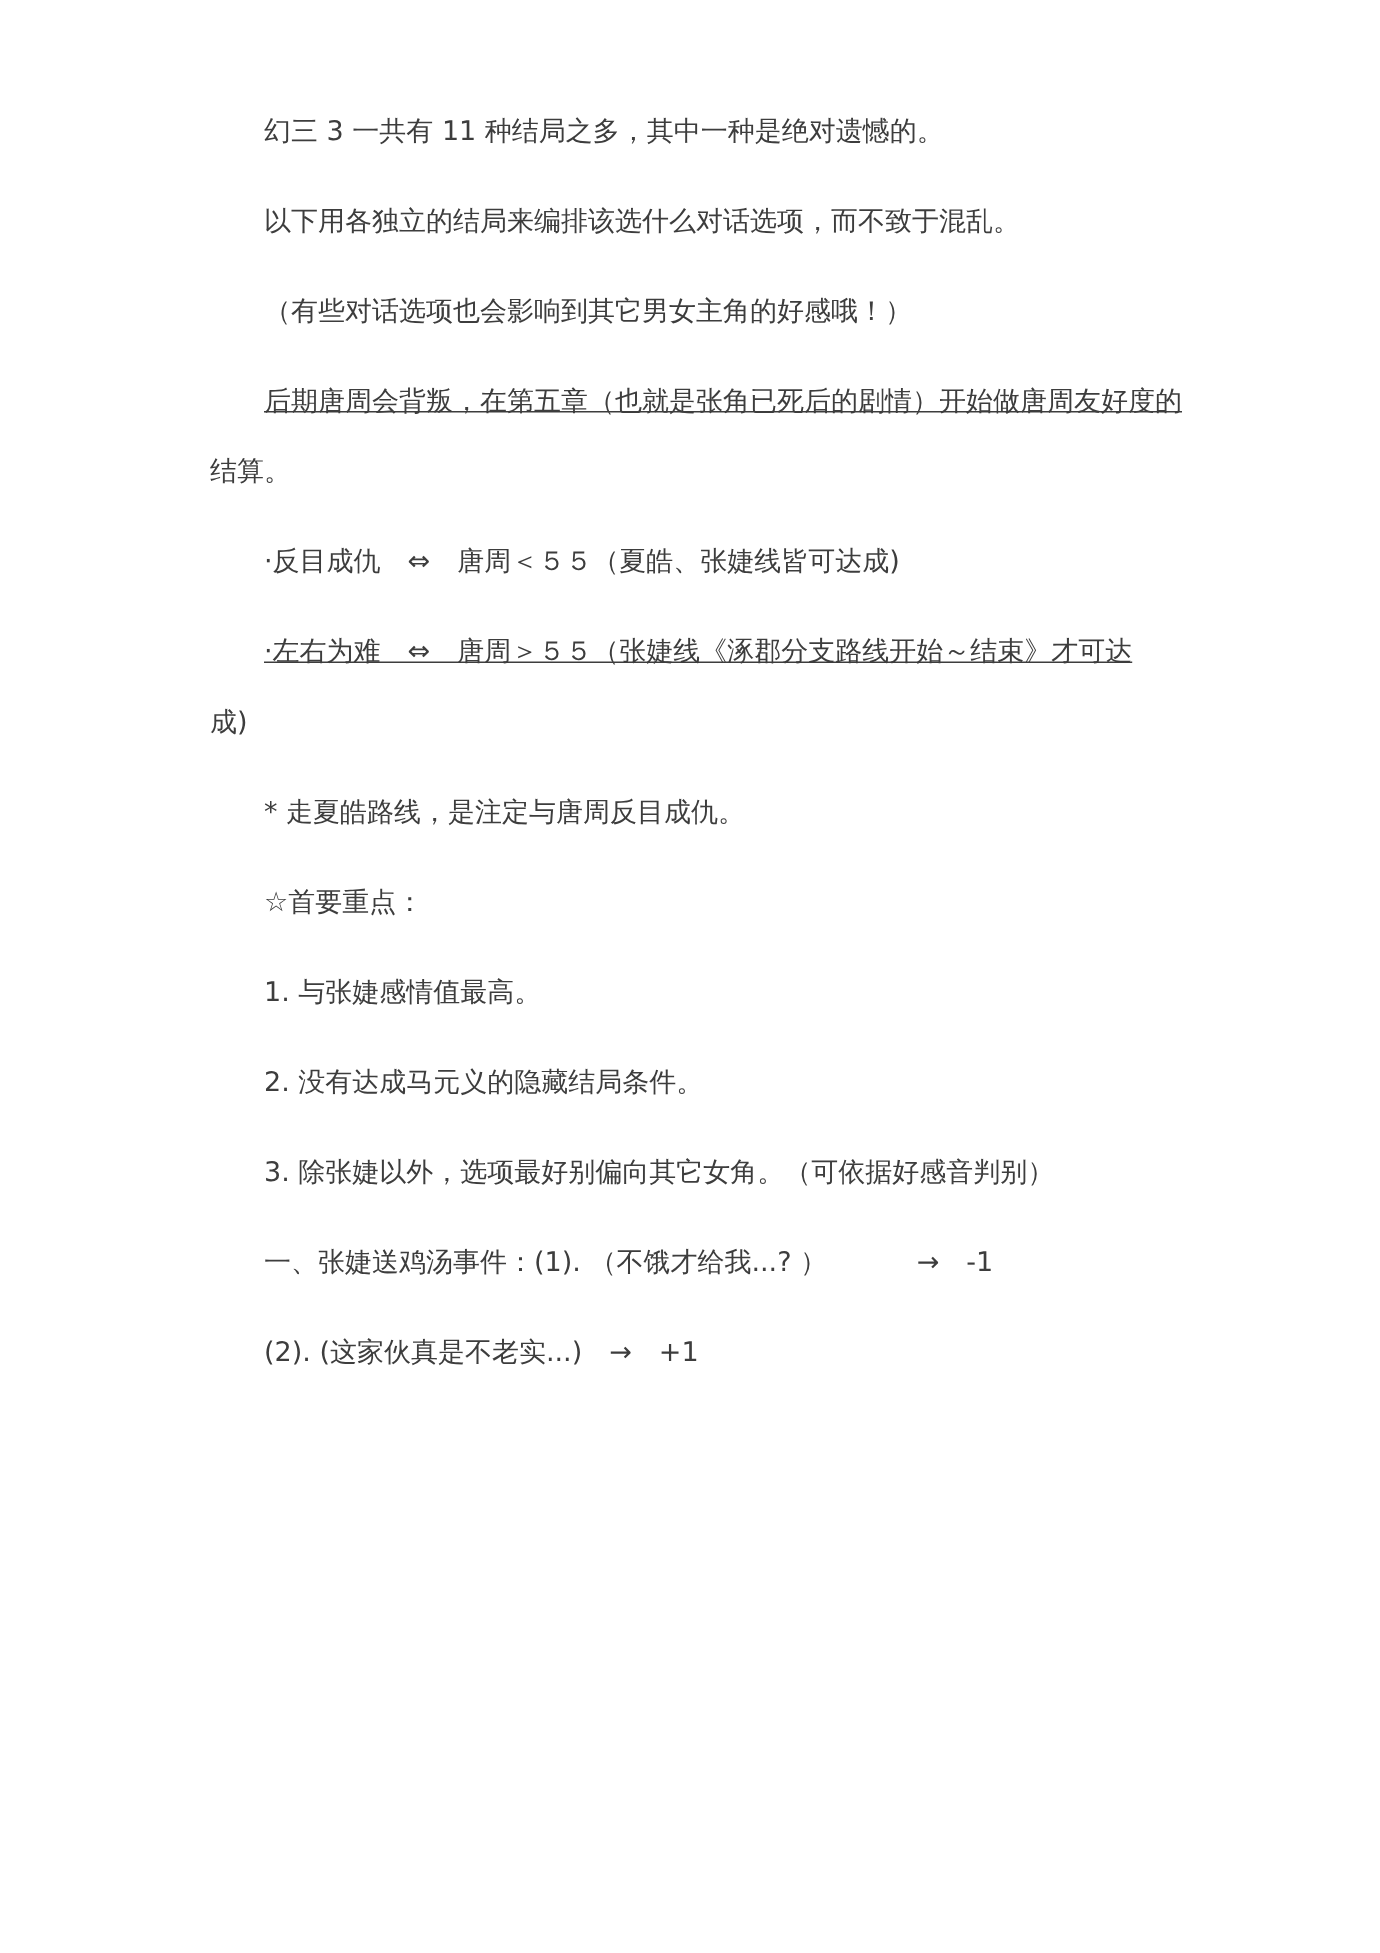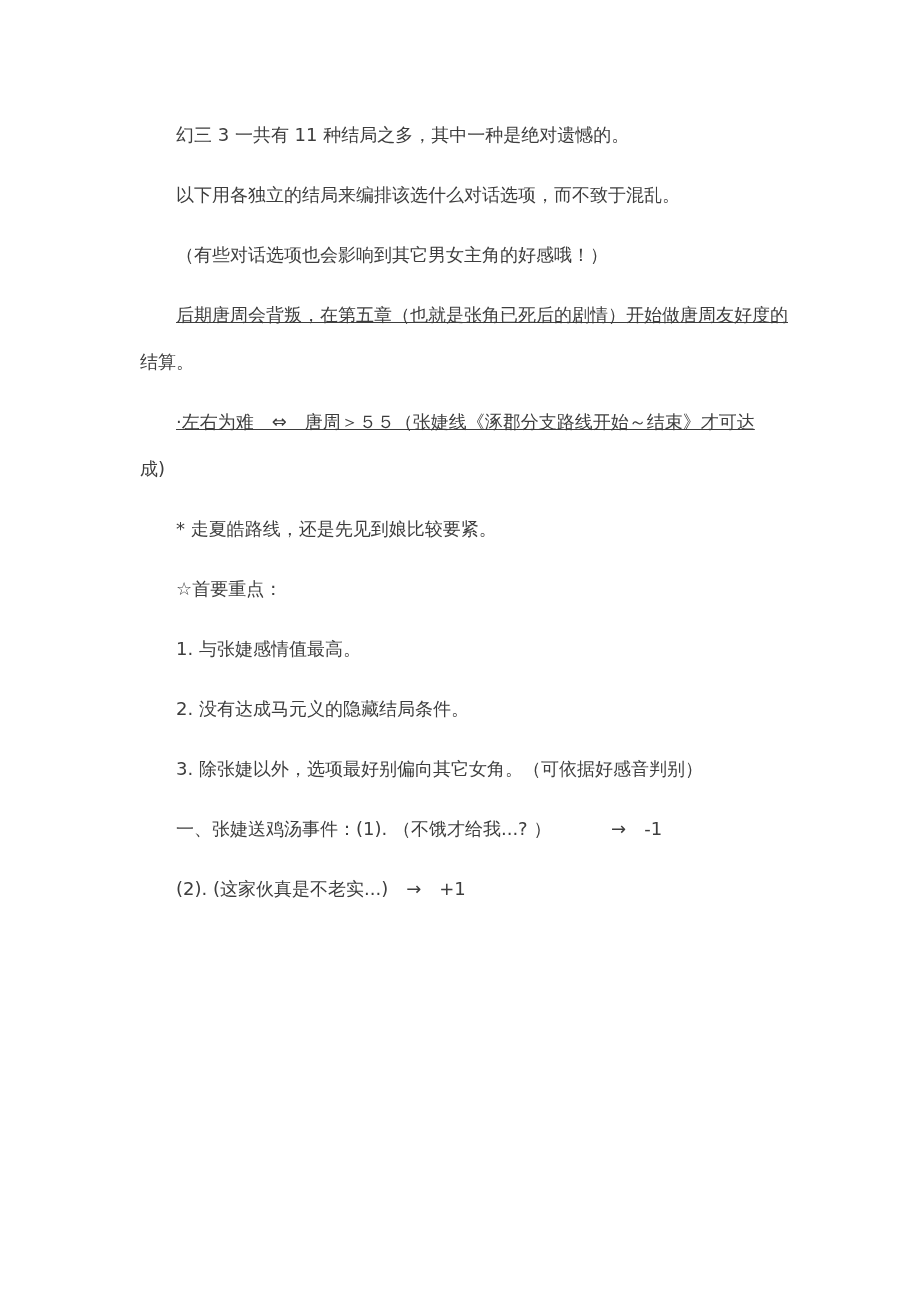--- a/index.html
+++ b/index.html
@@ -9,21 +9,21 @@
   }
   body {
     width: 920px;
     height: 1302px;
     overflow: hidden;
     font-family: "DejaVu Sans", "Liberation Sans", sans-serif;
   }
   .doc {
     box-sizing: border-box;
     width: 732px;
-    padding: 111px 130px 40px 140px;
+    padding: 64px 130px 40px 140px;
   }
   .line {
     font-size: 18px;
     line-height: 47px;
     color: #3d3d3d;
     white-space: pre;
     margin: 0 0 13px 0;
     letter-spacing: 0;
   }
   .line.indent {
@@ -36,22 +36,23 @@
 </style>
 </head>
 <body>
 
 <div class="doc">
   <div class="line indent">幻三 3 一共有 11 种结局之多，其中一种是绝对遗憾的。</div>
   <div class="line indent">以下用各独立的结局来编排该选什么对话选项，而不致于混乱。</div>
   <div class="line indent">（有些对话选项也会影响到其它男女主角的好感哦！）</div>
   <div class="line indent nogap">后期唐周会背叛，在第五章（也就是张角已死后的剧情）开始做唐周友好度的</div>
   <div class="line">结算。</div>
+  <div class="line indent">·反目成仇　⇔　唐周＜５５（夏皓、张婕线皆可达成)</div>
   <div class="line indent nogap">·左右为难　⇔　唐周＞５５（张婕线《涿郡分支路线开始～结束》才可达</div>
   <div class="line">成)</div>
-  <div class="line indent">* 走夏皓路线，还是先见到娘比较要紧。</div>
+  <div class="line indent">* 走夏皓路线，是注定与唐周反目成仇。</div>
   <div class="line indent">☆首要重点：</div>
   <div class="line indent">1. 与张婕感情值最高。</div>
   <div class="line indent">2. 没有达成马元义的隐藏结局条件。</div>
   <div class="line indent">3. 除张婕以外，选项最好别偏向其它女角。（可依据好感音判别）</div>
   <div class="line indent">一、张婕送鸡汤事件：(1). （不饿才给我...? ）　　　 →　-1</div>
   <div class="line indent">(2). (这家伙真是不老实...)　→　+1</div>
 </div>
 
 </body></html>

